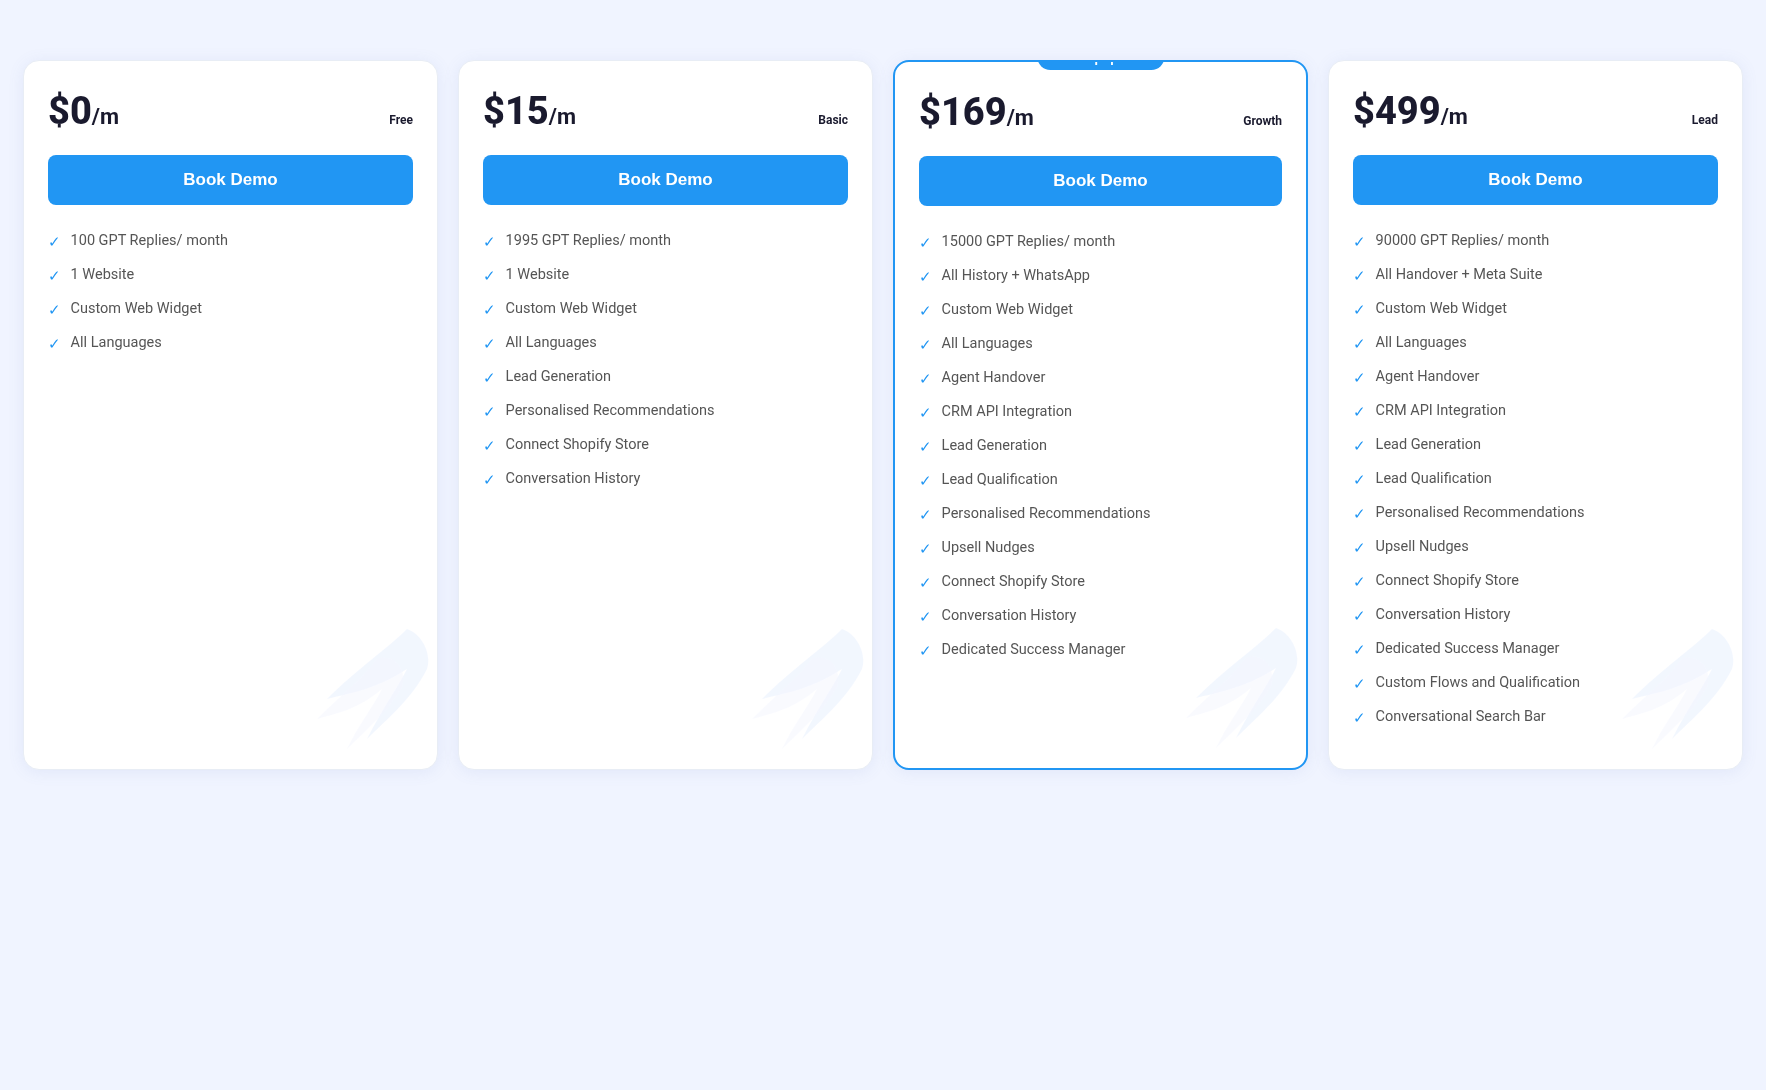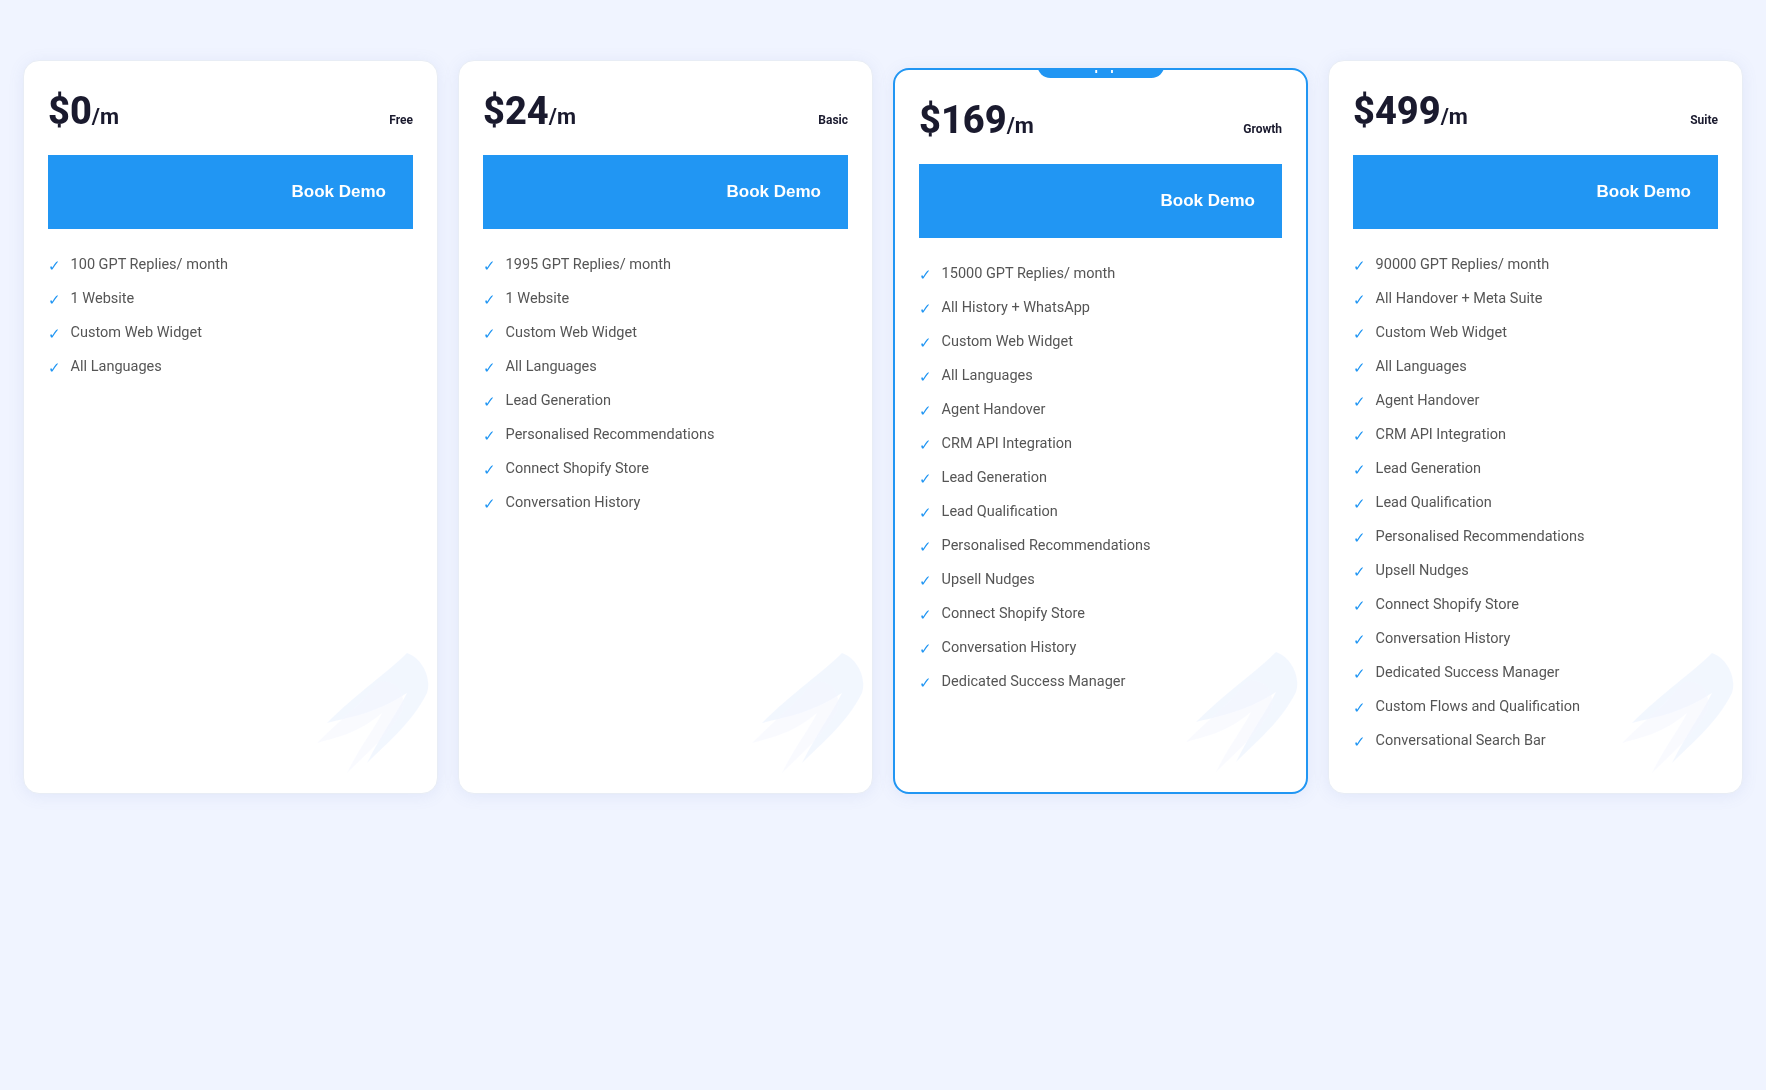--- a/index.html
+++ b/index.html
@@ -29,21 +29,20 @@
       border-radius: 16px;
       padding: 28px 24px 40px;
       position: relative;
       box-shadow: 0 2px 16px rgba(100, 120, 200, 0.10);
       overflow: hidden;
       border: 1.5px solid #e8edf5;
     }
 
     .plan-card.popular {
       border: 2.5px solid #2196f3;
-      margin-top: 8px;
     }
 
     .popular-badge {
       position: absolute;
       top: -18px;
       left: 50%;
       transform: translateX(-50%);
       background: #2196f3;
       color: #fff;
       font-size: 14px;
@@ -65,27 +64,27 @@
       font-weight: 700;
       color: #1a1a2e;
     }
 
     .book-demo-btn {
       display: block;
       width: 100%;
       background: #2196f3;
       color: #fff;
       border: none;
-      border-radius: 0;
-      padding: 27px;
+      border-radius: 8px;
+      padding: 15px;
       font-size: 17px;
       font-weight: 700;
       cursor: pointer;
       margin-bottom: 26px;
-      text-align: right;
+      text-align: center;
     }
 
     .features-list {
       list-style: none;
       display: flex;
       flex-direction: column;
       gap: 12px;
     }
 
     .feature-item {
@@ -173,21 +172,21 @@
       </ul>
     </div>
     <div class="plan-card">
       <svg class="card-deco" viewBox="0 0 140 160" xmlns="http://www.w3.org/2000/svg">
         <path d="M110 20 C90 40, 60 60, 30 90 C50 85, 80 80, 110 60 C100 80, 85 100, 70 130 C90 110, 115 90, 130 60 C135 45, 125 25, 110 20Z" fill="#3b82f6" opacity="0.5"></path>
         <path d="M80 50 C65 70, 45 85, 20 110 C38 105, 62 100, 85 80 C76 98, 62 115, 50 140 C68 122, 90 104, 105 78 C110 63, 100 44, 80 50Z" fill="#a5b4fc" opacity="0.5"></path>
       </svg>
 
       <div class="plan-header">
         <div class="price-main">
-          <span class="amount">$24</span>
+          <span class="amount">$15</span>
           <span class="per-month">/m</span>
         </div>
         <span class="plan-name">Basic</span>
       </div>
       <button class="book-demo-btn">Book Demo</button>
       <ul class="features-list">
 
         <li class="feature-item">
           <span class="check-icon">✓</span>
           <span class="feature-text">1995 GPT Replies/ month</span>
@@ -316,21 +315,21 @@
       <svg class="card-deco" viewBox="0 0 140 160" xmlns="http://www.w3.org/2000/svg">
         <path d="M110 20 C90 40, 60 60, 30 90 C50 85, 80 80, 110 60 C100 80, 85 100, 70 130 C90 110, 115 90, 130 60 C135 45, 125 25, 110 20Z" fill="#3b82f6" opacity="0.5"></path>
         <path d="M80 50 C65 70, 45 85, 20 110 C38 105, 62 100, 85 80 C76 98, 62 115, 50 140 C68 122, 90 104, 105 78 C110 63, 100 44, 80 50Z" fill="#a5b4fc" opacity="0.5"></path>
       </svg>
 
       <div class="plan-header">
         <div class="price-main">
           <span class="amount">$499</span>
           <span class="per-month">/m</span>
         </div>
-        <span class="plan-name">Suite</span>
+        <span class="plan-name">Lead</span>
       </div>
       <button class="book-demo-btn">Book Demo</button>
       <ul class="features-list">
 
         <li class="feature-item">
           <span class="check-icon">✓</span>
           <span class="feature-text">90000 GPT Replies/ month</span>
         </li>
 
         <li class="feature-item">

